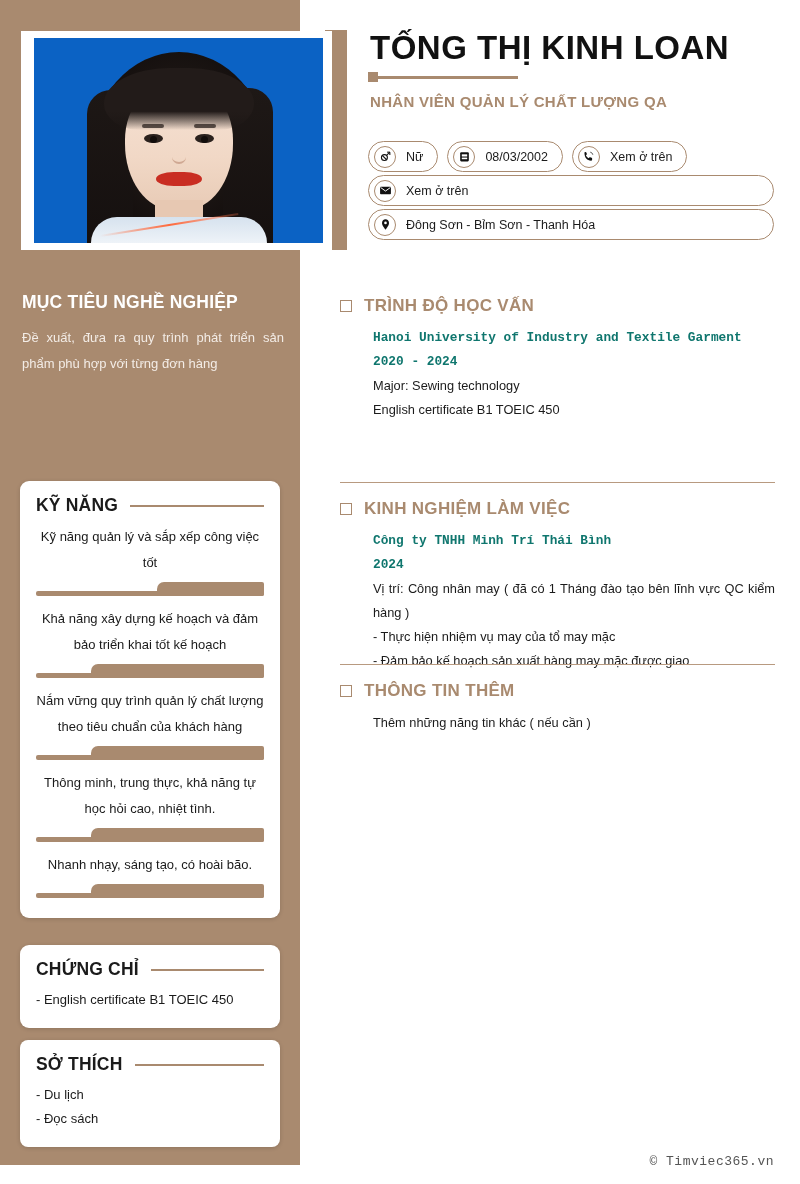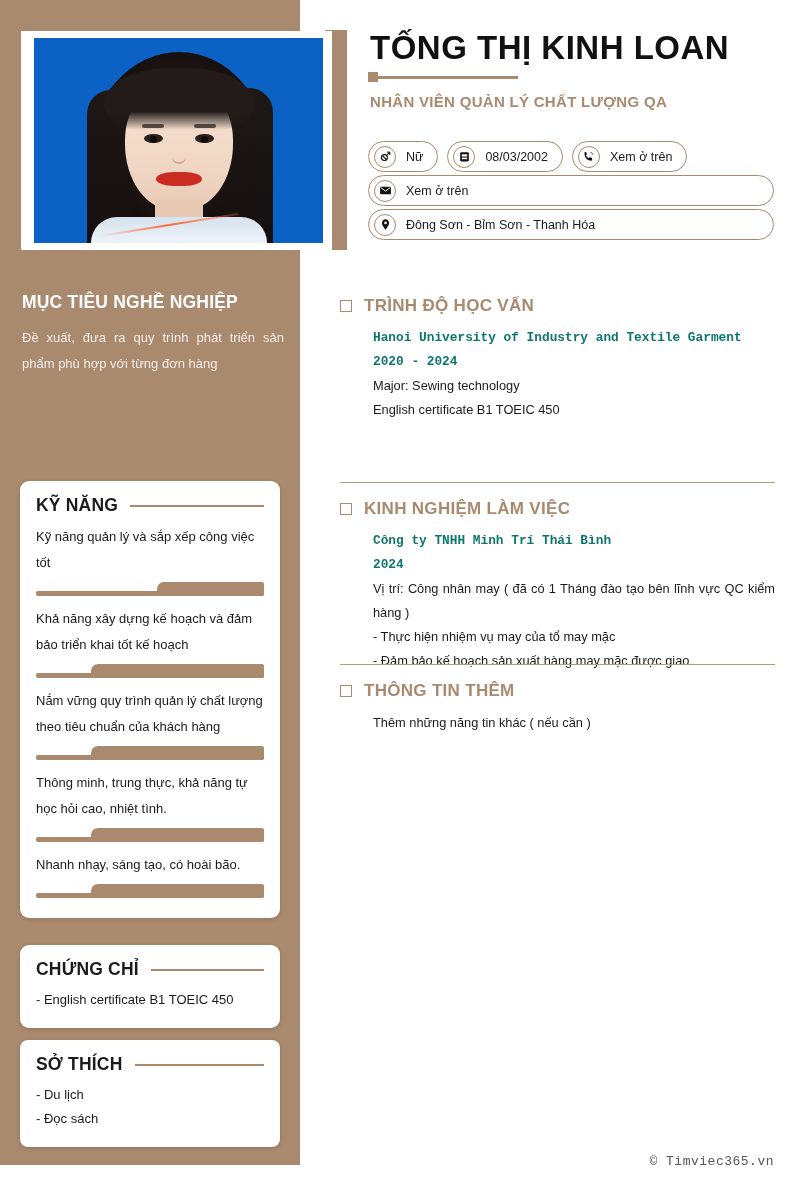--- a/index.html
+++ b/index.html
@@ -124,21 +124,21 @@
     padding:14px 16px 16px 16px;
   }
   .card-head{ display:flex; align-items:center; gap:12px; margin-bottom:8px; }
   .card-head h3{
     font-size:17.5px; font-weight:700; color:#1b1b1b; white-space:nowrap;
     letter-spacing:.2px;
   }
   .card-head .rule{ flex:1; height:2px; background:#a98a6f; }
 
   #skills-card{ top:481px; }
-  .skill{ margin-top:10px; }
+  .skill{ margin-top:10px;text-align:center; }
   .skill:first-of-type{ margin-top:4px; }
   .skill p{ font-size:13px; line-height:26px; color:#1b1b1b; }
   .bar{
     position:relative; height:14px; margin-top:6px; margin-bottom:4px;
   }
   .bar .track{
     position:absolute; left:0; right:0; bottom:0; height:5px;
     background:#a98a6f; border-radius:2px;
   }
   .bar .fill{

